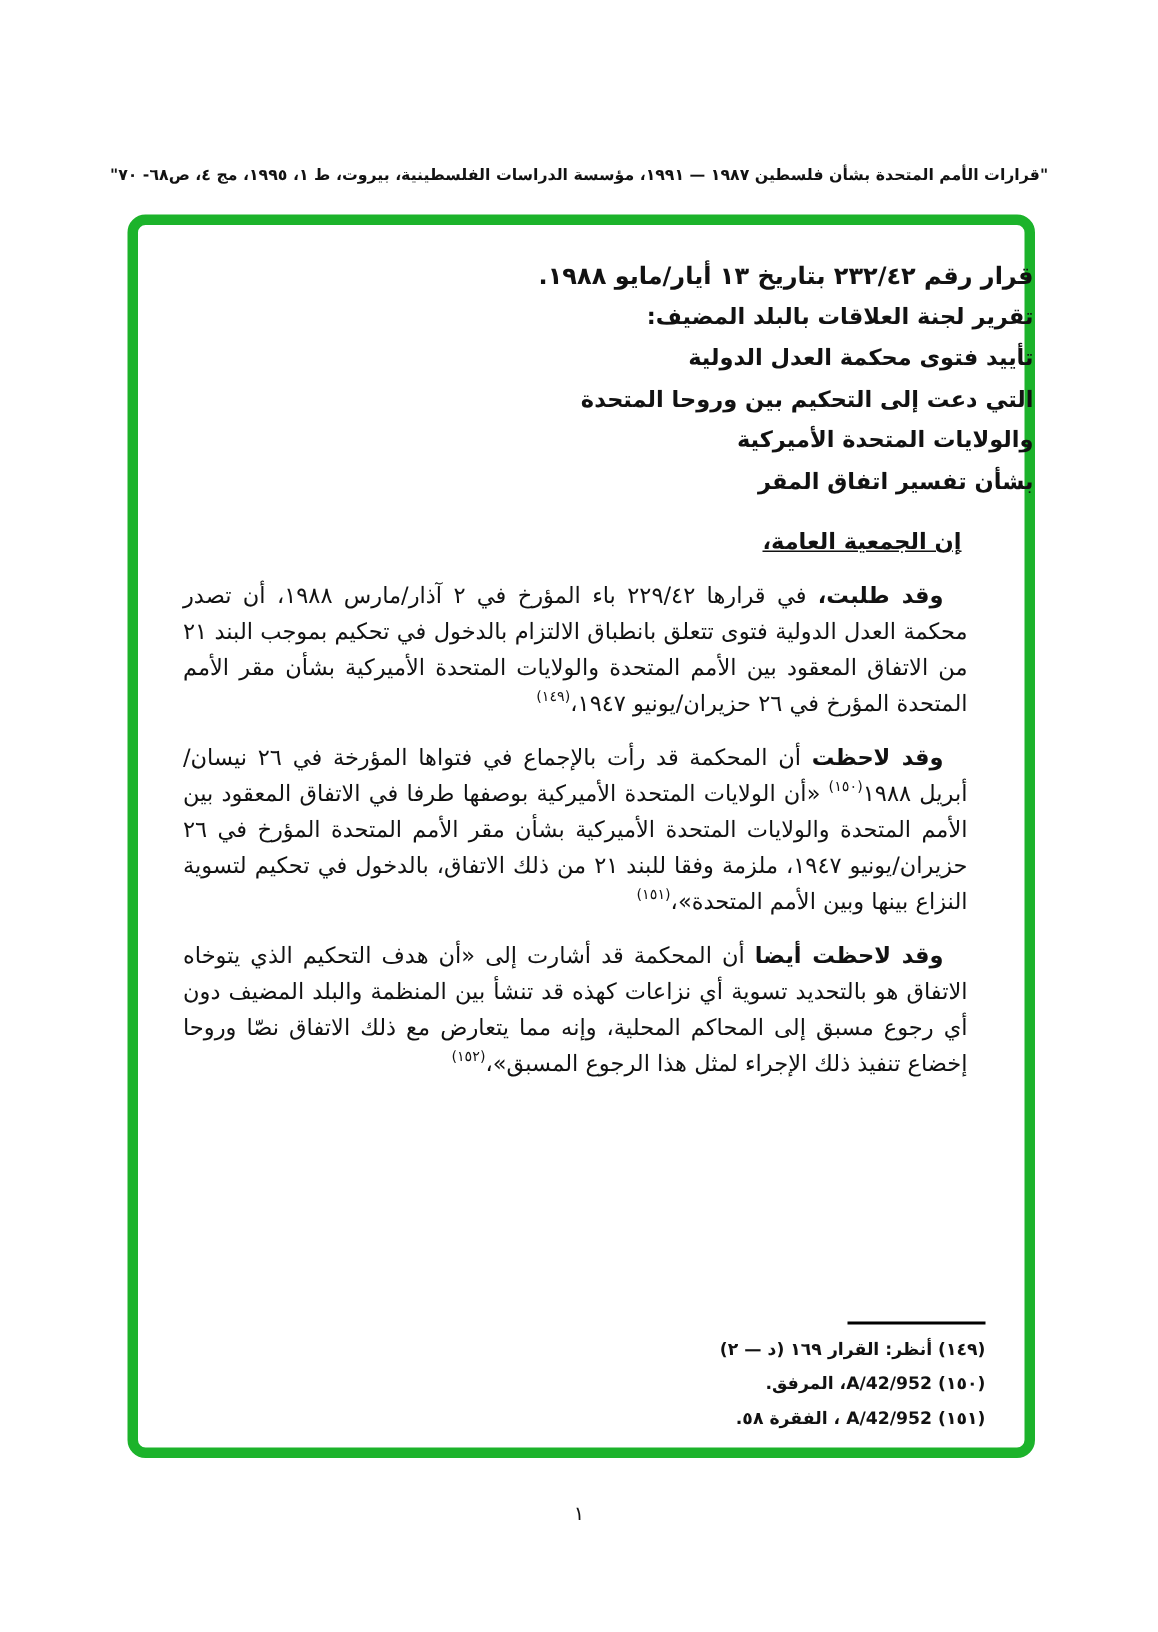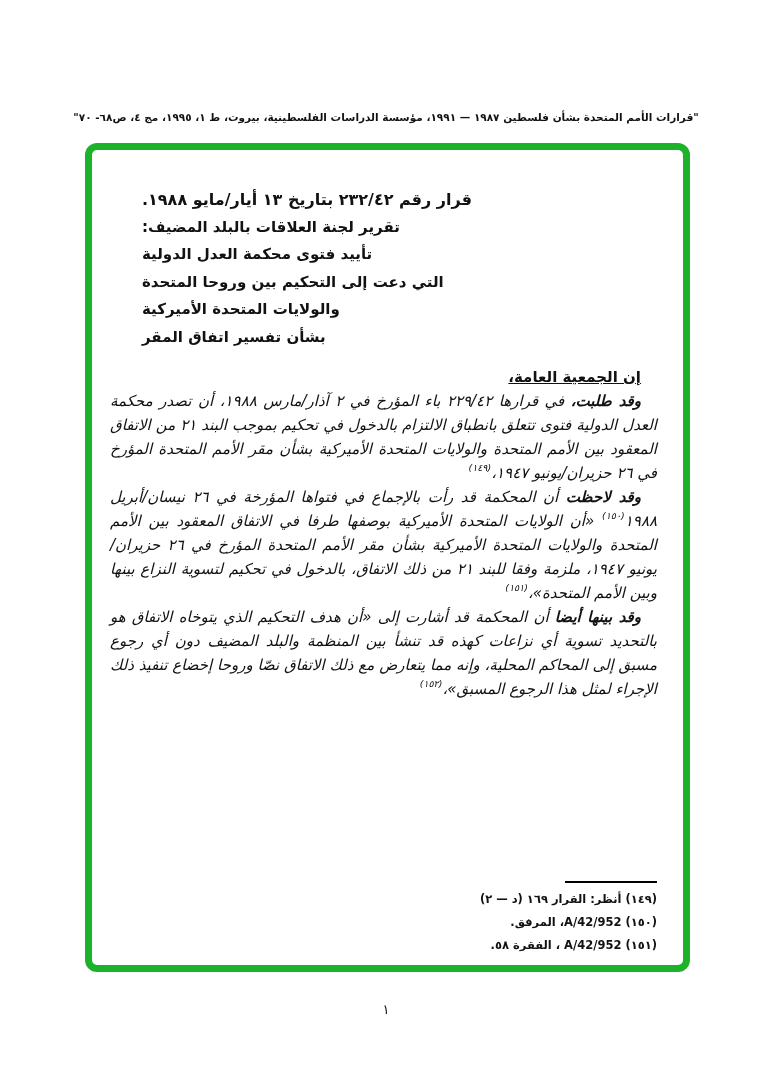--- a/index.html
+++ b/index.html
@@ -18,34 +18,33 @@
     letter-spacing:.1px;
   }
   .green-box{
     position:absolute;left:85px;top:143px;width:591px;height:815px;
     border:7px solid #1cb32b;border-radius:12px;background:#ffffff;
   }
   .doc{
     position:absolute;top:0;right:26px;left:18px;direction:rtl;
   }
   .doc-head{
-    margin-top:36px;text-align:left;font-weight:bold;
+    margin-top:20px;text-align:right;font-weight:bold;
     position:relative;right:-32px;line-height:27.5px;
   }
   .doc-title{font-size:16px;}
   .doc-sub{font-size:15px;}
   .preamble{
     margin:14px 0 0 0;font-weight:bold;font-size:15px;line-height:24px;
     text-indent:16px;
     text-decoration:underline;
   }
   .body-para{
-    margin:0;font-size:15px;line-height:24px;text-align:justify;
+    margin:12px;font-size:15px;line-height:24px;text-align:justify;
     text-indent:16px;
-    font-style:italic;
   }
   .body-para b{font-weight:bold;}
   .body-para sup{font-size:9.5px;line-height:0;position:relative;top:-1px;}
   .footnotes{
     position:absolute;right:26px;left:32px;bottom:8px;direction:rtl;
     text-align:right;font-size:11.5px;line-height:23px;font-weight:bold;
   }
   .fn-rule{width:92px;height:2px;background:#000;margin-bottom:5px;}
   .page-number{
     position:absolute;top:1002px;left:0;width:100%;text-align:center;
@@ -72,21 +71,21 @@
         <div class="doc-sub">والولايات المتحدة الأميركية</div>
         <div class="doc-sub">بشأن تفسير اتفاق المقر</div>
       </div>
 
       <p class="preamble">إن الجمعية العامة،</p>
 
       <p class="body-para"><b>وقد طلبت،</b><span> في قرارها ٢٢٩/٤٢ باء المؤرخ في ٢ آذار/مارس ١٩٨٨، أن تصدر محكمة العدل الدولية فتوى تتعلق بانطباق الالتزام بالدخول في تحكيم بموجب البند ٢١ من الاتفاق المعقود بين الأمم المتحدة والولايات المتحدة الأميركية بشأن مقر الأمم المتحدة المؤرخ في ٢٦ حزيران/يونيو ١٩٤٧،</span><sup>(١٤٩)</sup></p>
 
       <p class="body-para"><b>وقد لاحظت</b><span> أن المحكمة قد رأت بالإجماع في فتواها المؤرخة في ٢٦ نيسان/أبريل ١٩٨٨</span><sup>(١٥٠)</sup><span> «أن الولايات المتحدة الأميركية بوصفها طرفا في الاتفاق المعقود بين الأمم المتحدة والولايات المتحدة الأميركية بشأن مقر الأمم المتحدة المؤرخ في ٢٦ حزيران/يونيو ١٩٤٧، ملزمة وفقا للبند ٢١ من ذلك الاتفاق، بالدخول في تحكيم لتسوية النزاع بينها وبين الأمم المتحدة»،</span><sup>(١٥١)</sup></p>
 
-      <p class="body-para"><b>وقد بينها أيضا</b><span> أن المحكمة قد أشارت إلى «أن هدف التحكيم الذي يتوخاه الاتفاق هو بالتحديد تسوية أي نزاعات كهذه قد تنشأ بين المنظمة والبلد المضيف دون أي رجوع مسبق إلى المحاكم المحلية، وإنه مما يتعارض مع ذلك الاتفاق نصّا وروحا إخضاع تنفيذ ذلك الإجراء لمثل هذا الرجوع المسبق»،</span><sup>(١٥٢)</sup></p>
+      <p class="body-para"><b>وقد لاحظت أيضا</b><span> أن المحكمة قد أشارت إلى «أن هدف التحكيم الذي يتوخاه الاتفاق هو بالتحديد تسوية أي نزاعات كهذه قد تنشأ بين المنظمة والبلد المضيف دون أي رجوع مسبق إلى المحاكم المحلية، وإنه مما يتعارض مع ذلك الاتفاق نصّا وروحا إخضاع تنفيذ ذلك الإجراء لمثل هذا الرجوع المسبق»،</span><sup>(١٥٢)</sup></p>
 
     </div>
 
     <div class="footnotes">
       <div class="fn-rule"></div>
       <div class="fn">(١٤٩) أنظر: القرار ١٦٩ (د — ٢)</div>
       <div class="fn">(١٥٠) A/42/952، المرفق.</div>
       <div class="fn">(١٥١) A/42/952 ، الفقرة ٥٨.</div>
     </div>
 

